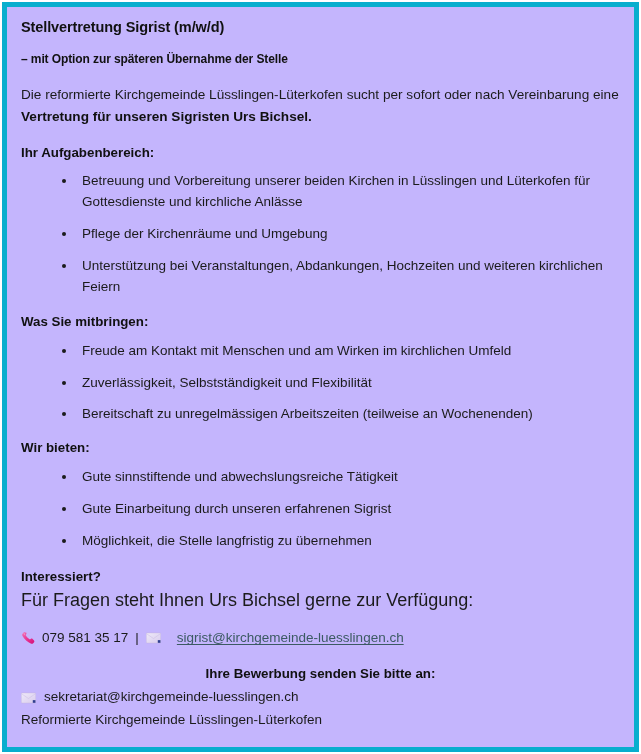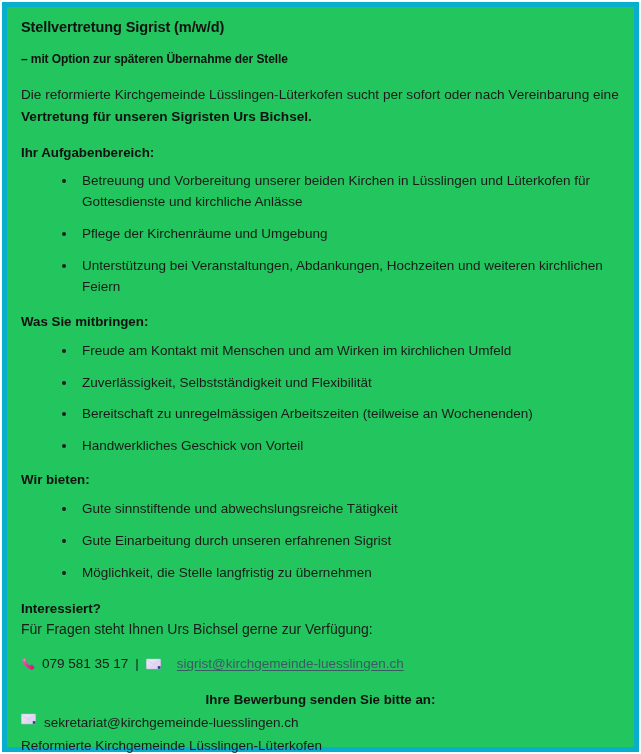--- a/index.html
+++ b/index.html
@@ -16,21 +16,21 @@
     -webkit-font-smoothing: antialiased;
   }
 
   .job-card {
     box-sizing: border-box;
     position: absolute;
     left: 2px;
     top: 2px;
     width: 637px;
     height: 750px;
-    background: #22c55e;
+    background: #c4b5fd;
     border: 5px solid #08AECE;
     padding: 11px 14px 0 14px;
   }
 
   .t-title {
     font-size: 14.5px;
     font-weight: bold;
     color: #111111;
     line-height: 1.35;
     letter-spacing: -0.1px;
@@ -93,21 +93,21 @@
   .blk-bieten { margin-bottom: 16px; }
 
   .t-contact-head {
     font-size: 13.3px;
     font-weight: bold;
     color: #111111;
     line-height: 1.4;
     margin: 0 0 1px 0;
   }
   .t-contact-sub {
-    font-size: 14px;
+    font-size: 18px;
     color: #1b1b1b;
     line-height: 1.5;
     margin: 0 0 14px 0;
   }
 
   .t-contact-row {
     display: flex;
     align-items: center;
     font-size: 13.5px;
     color: #1b1b1b;
@@ -127,21 +127,21 @@
   .t-apply-head {
     font-size: 13.3px;
     font-weight: bold;
     color: #111111;
     line-height: 1.4;
     margin: 0 0 4px 0;
     text-align: center;
   }
   .t-apply-row {
     display: flex;
-    align-items: flex-start;
+    align-items: center;
     font-size: 13.5px;
     color: #1b1b1b;
     line-height: 1.55;
     margin: 0 0 2px 0;
   }
   .t-apply-mail { margin-left: 8px; }
   .t-org {
     font-size: 13.5px;
     color: #1b1b1b;
     line-height: 1.55;
@@ -175,21 +175,20 @@
       <li>Unterstützung bei Veranstaltungen, Abdankungen, Hochzeiten und weiteren kirchlichen Feiern</li>
     </ul>
   </div>
 
   <div class="blk-mitbringen">
     <div class="t-section-head">Was Sie mitbringen:</div>
     <ul class="t-list">
       <li>Freude am Kontakt mit Menschen und am Wirken im kirchlichen Umfeld</li>
       <li>Zuverlässigkeit, Selbstständigkeit und Flexibilität</li>
       <li>Bereitschaft zu unregelmässigen Arbeitszeiten (teilweise an Wochenenden)</li>
-      <li>Handwerkliches Geschick von Vorteil</li>
     </ul>
   </div>
 
   <div class="blk-bieten">
     <div class="t-section-head">Wir bieten:</div>
     <ul class="t-list">
       <li>Gute sinnstiftende und abwechslungsreiche Tätigkeit</li>
       <li>Gute Einarbeitung durch unseren erfahrenen Sigrist</li>
       <li>Möglichkeit, die Stelle langfristig zu übernehmen</li>
     </ul>

